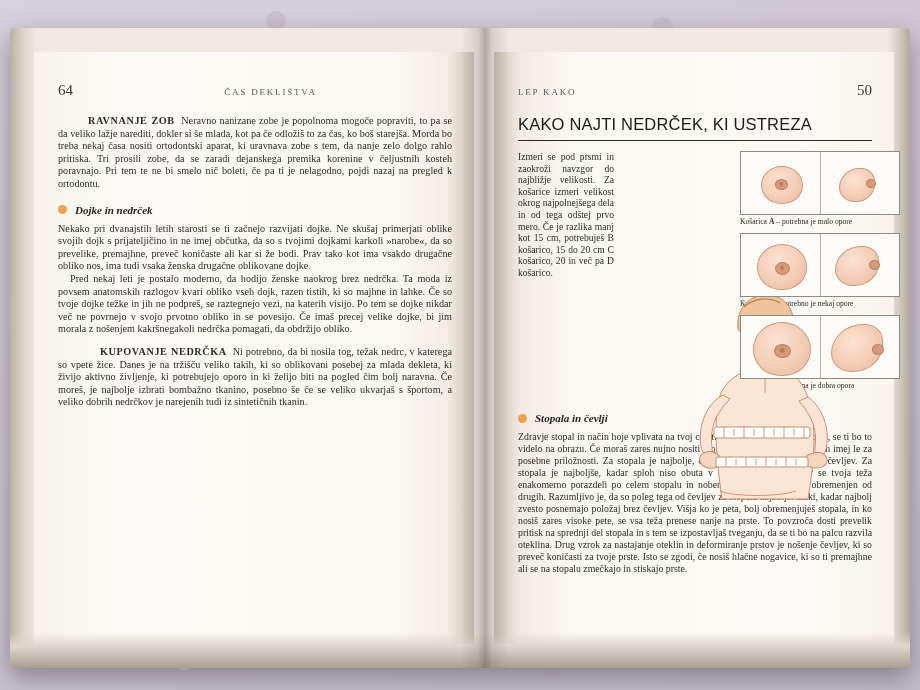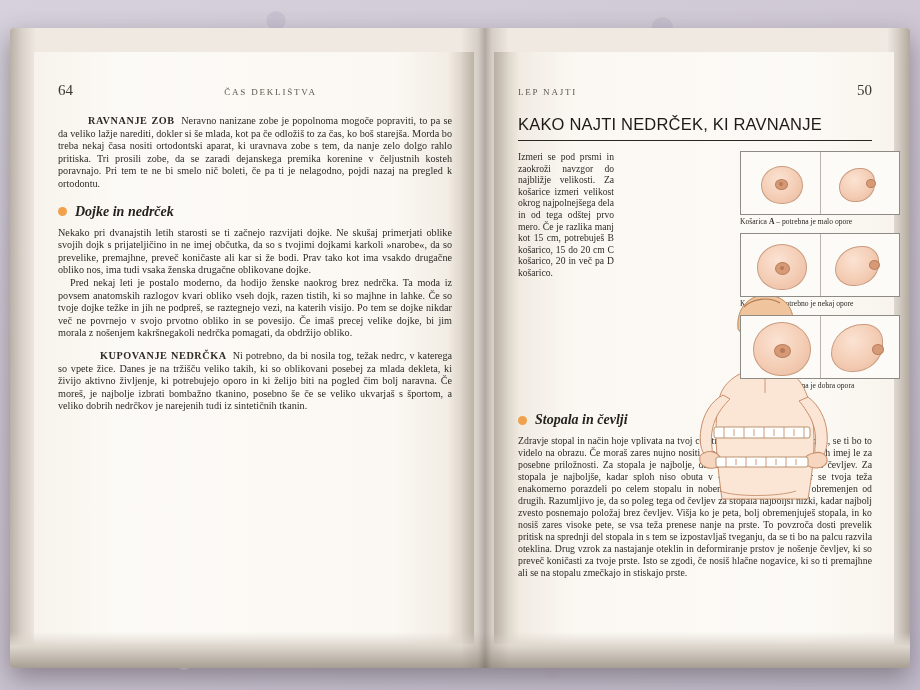--- a/index.html
+++ b/index.html
@@ -148,21 +148,21 @@
   }
   .bullet-dot {
     width: 9px; height: 9px;
     border-radius: 50%;
     background: #f0a14c;
     flex: none;
   }
   .sec-title {
     font-style: italic;
     font-weight: bold;
-    font-size: 14px;
+    font-size: 11px;
     color: #26221e;
   }
 
   
   .chapter-title {
     font-family: "Liberation Sans", sans-serif;
     font-size: 16.5px;
     letter-spacing: 0.2px;
     color: #1d1a17;
     margin: 4px 0 6px 0;
@@ -291,25 +291,25 @@
         <p class="body" style="margin-top:10px"><span class="smallcap-lead">KUPOVANJE NEDRČKA</span>&nbsp;&nbsp;<span>Ni potrebno, da bi nosila tog, težak nedrc, v katerega so vpete žice. Danes je na tržišču veliko takih, ki so oblikovani posebej za mlada dekleta, ki živijo aktivno življenje, ki potrebujejo oporo in ki želijo biti na pogled čim bolj naravna. Če moreš, je najbolje izbrati bombažno tkanino, posebno še če se veliko ukvarjaš s športom, a veliko dobrih nedrčkov je narejenih tudi iz sintetičnih tkanin.</span></p>
 
       </div>
       <div class="page-shadow-left"></div>
     </div>
 
     <div class="page page-right">
       <div class="page-inner">
 
         <div class="runhead right">
-          <span class="title-left">LEP NAJTI</span>
+          <span class="title-left">LEP KAKO</span>
           <span class="folio">50</span>
         </div>
 
-        <div class="chapter-title">KAKO NAJTI NEDRČEK, KI RAVNANJE</div>
+        <div class="chapter-title">KAKO NAJTI NEDRČEK, KI USTREZA</div>
         <div class="rule"></div>
 
         <div class="two-col">
 
           <div class="col-text" style="position:relative;">
             <p class="body" style="width:96px;">Izmeri se pod prsmi in zaokroži navzgor do najbližje velikosti. Za košarice izmeri velikost okrog najpolnejšega dela in od tega odštej prvo mero. Če je razlika manj kot 15 cm, potrebuješ B košarico, 15 do 20 cm C košarico, 20 in več pa D košarico.</p>
 
             <svg class="girl-art" viewBox="0 0 180 250" xmlns="http://www.w3.org/2000/svg">
 
               <path class="skin" d="M96,26 c14,0 24,12 24,27 c0,16 -10,28 -24,28 c-14,0 -23,-12 -23,-28 c0,-15 9,-27 23,-27 z"></path>

